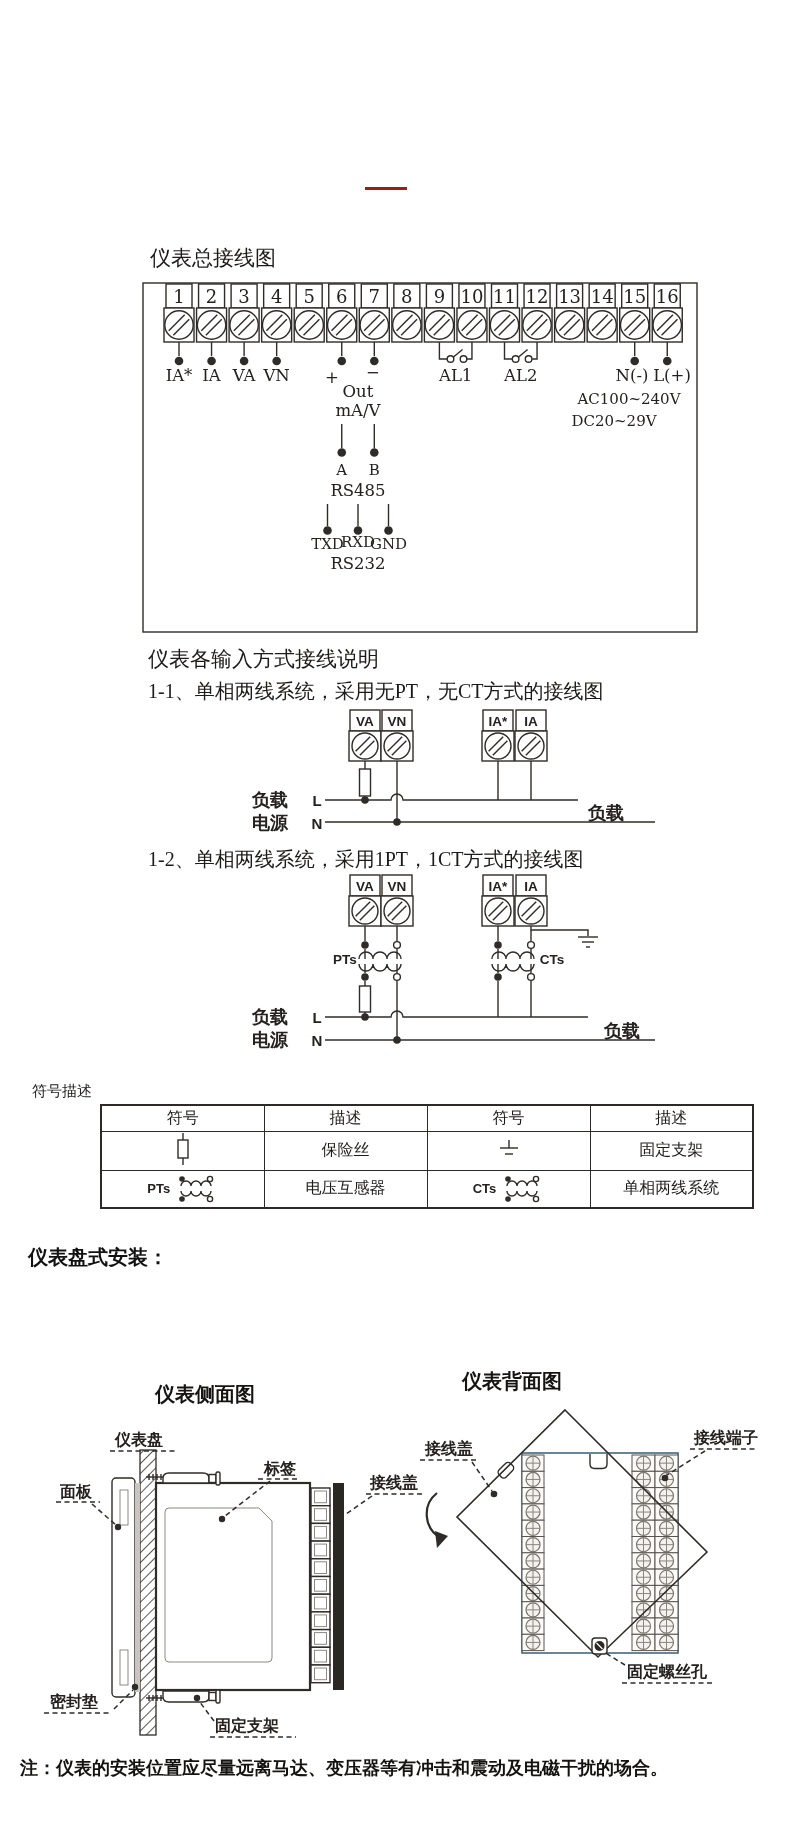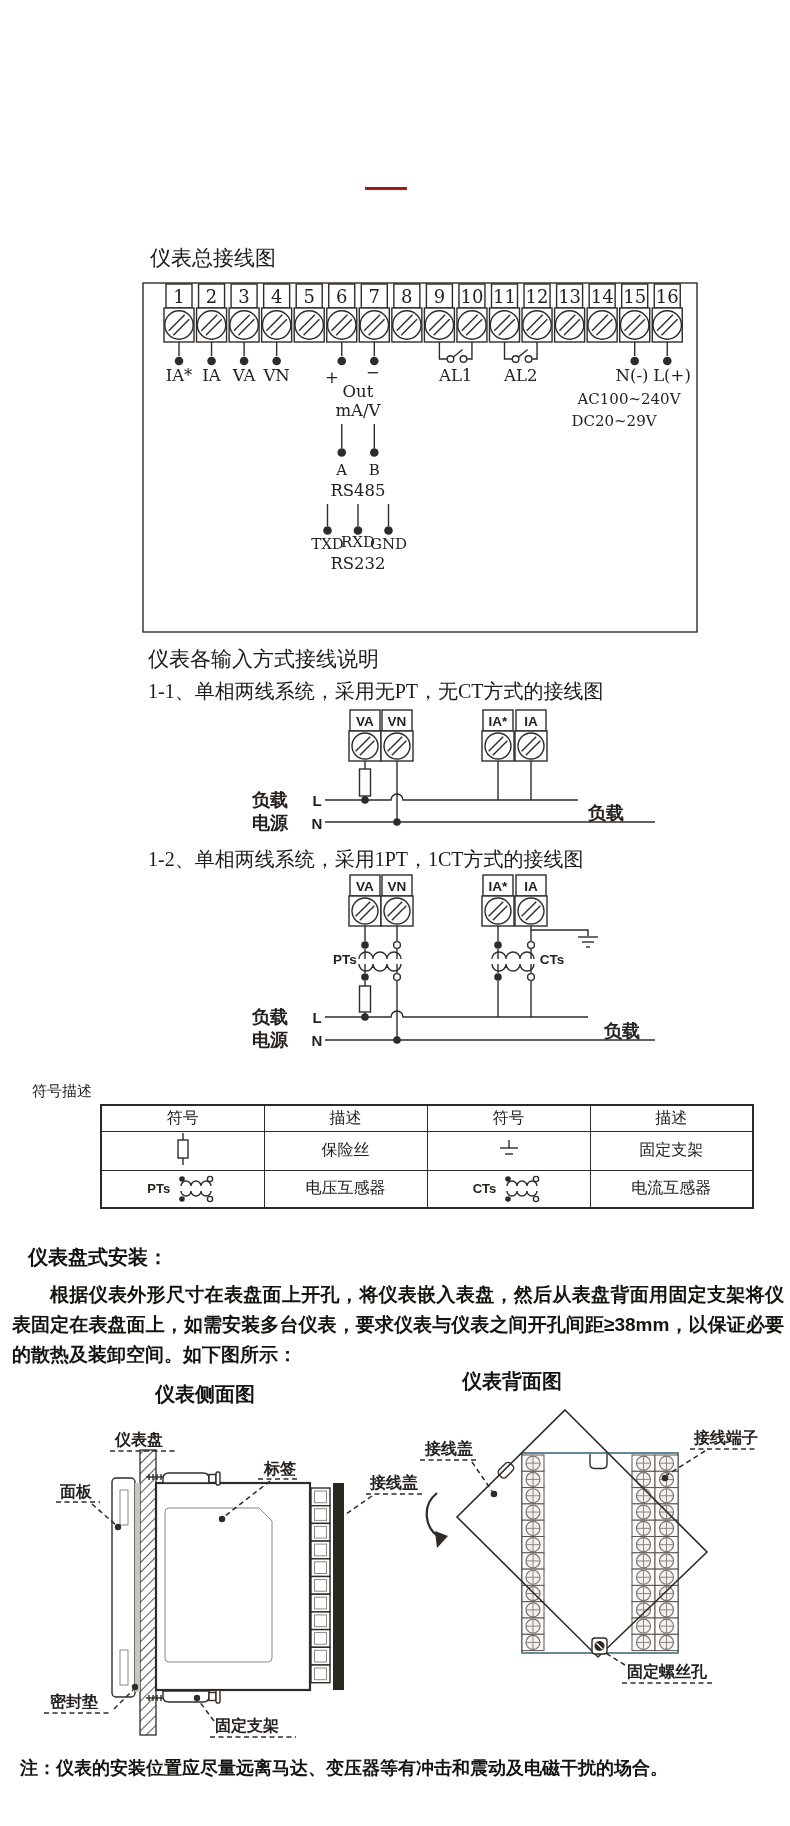--- a/index.html
+++ b/index.html
@@ -420,27 +420,26 @@
                 <circle class="ln wfill" cx="36" cy="5" r="2.6"></circle>
             <g id="tbl-ct">
                   <path d="M7,12 a5,5 0 0 1 10,0 a5,5 0 0 1 10,0 a5,5 0 0 1 10,0" class="ln nf"></path>
                   <path d="M7,17 a5,5 0 0 0 10,0 a5,5 0 0 0 10,0 a5,5 0 0 0 10,0" class="ln nf"></path>
                 </g>
             <circle class="fill" cx="8" cy="25" r="2.8"></circle>
                 <circle class="ln wfill" cx="36" cy="25" r="2.6"></circle>
           </svg>
         </div>
       </td>
-      <td>电流互感器</td>
+      <td>单相两线系统</td>
     </tr>
   </tbody>
     </table>
 
   <div class="abs bold-head" style="left:28px;top:1244px;">仪表盘式安装：</div>
-  <div class="abs para" style="left:12px;top:1280px;width:772px;">根据仪表外形尺寸在表盘面上开孔，将仪表嵌入表盘，然后从表盘背面用固定支架将仪表固定在表盘面上，如需安装多台仪表，要求仪表与仪表之间开孔间距≥38mm，以保证必要的散热及装卸空间。如下图所示：</div>
 
   <div class="abs dg-title" style="left:155px;top:1381px;">仪表侧面图</div>
   <div class="abs dg-title" style="left:462px;top:1368px;">仪表背面图</div>
 
   <svg id="svg-side" style="left:30px;top:1405px;" width="400" height="345" viewBox="0 0 400 345">
     <defs>
       <pattern id="hatch" width="7" height="7" patternUnits="userSpaceOnUse" patternTransform="rotate(45)">
         <line x1="0" y1="0" x2="0" y2="7" stroke="#2f2b28" stroke-width="1.6"></line>
       </pattern>
     </defs>

